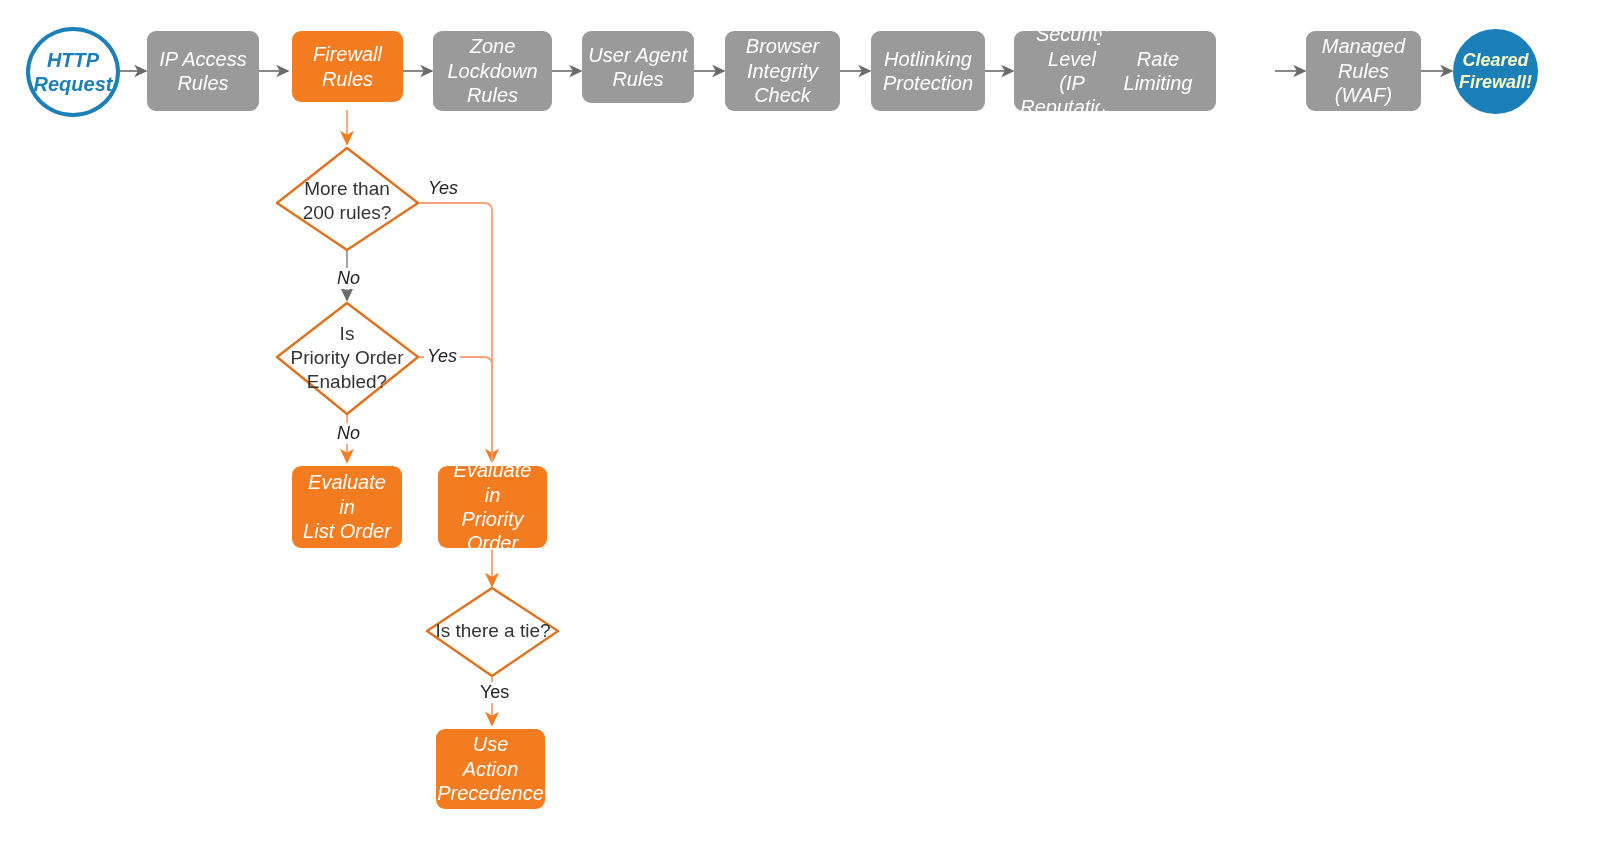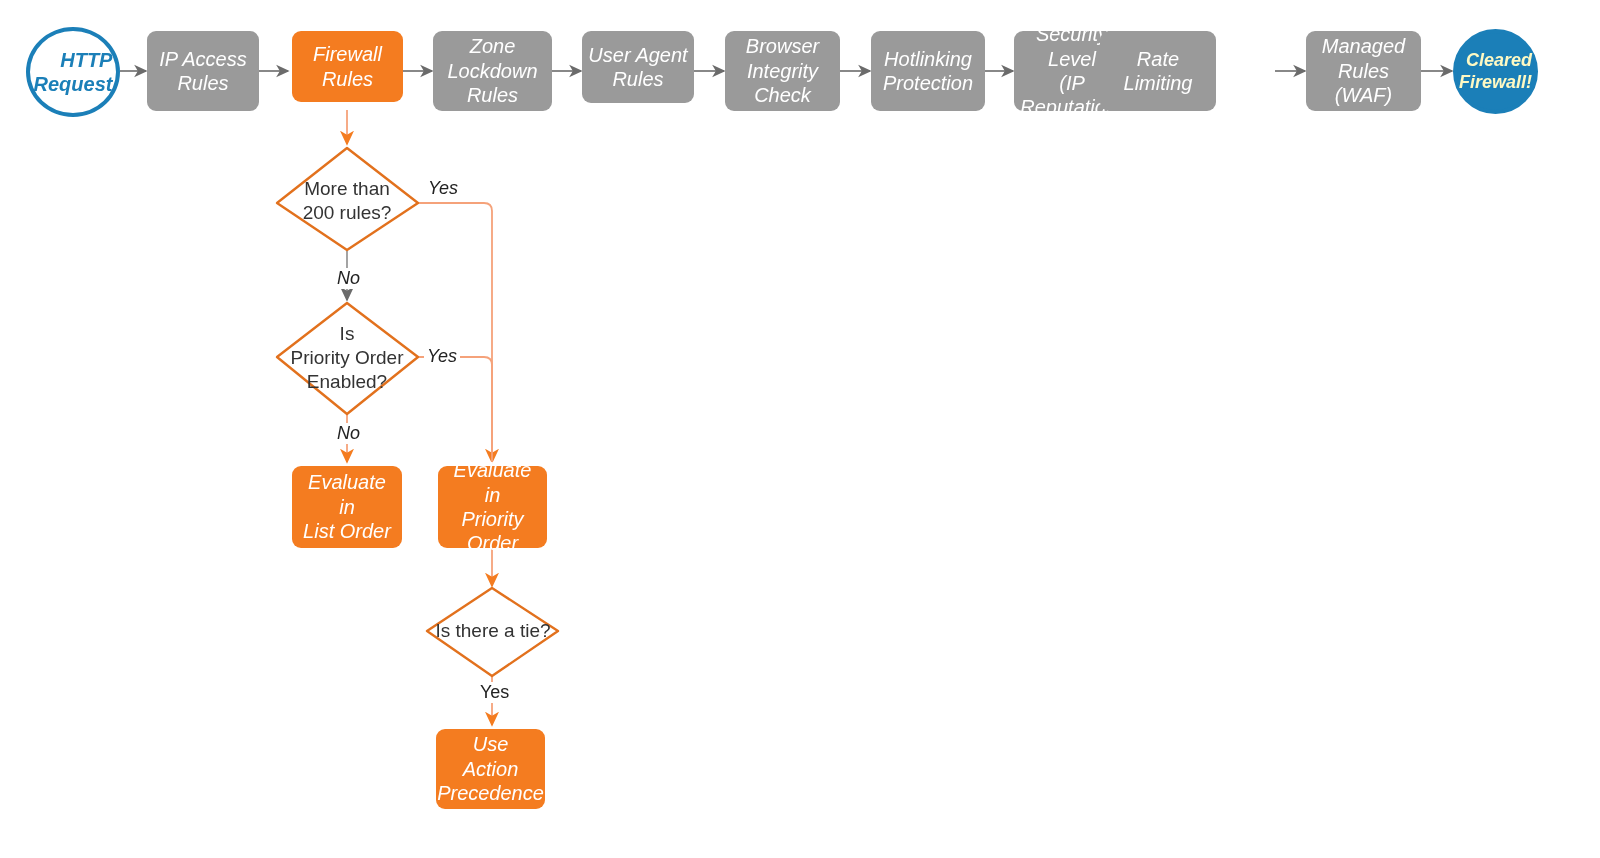--- a/index.html
+++ b/index.html
@@ -8,21 +8,21 @@
   #canvas{position:absolute;left:0;top:0;width:1600px;height:858px;}
   svg.layer{position:absolute;left:0;top:0;width:1600px;height:858px;pointer-events:none;}
 
   .node{position:absolute;box-sizing:border-box;display:flex;align-items:center;
         justify-content:center;text-align:center;line-height:1.22;}
 
   .proc{background:#9a9a9a;border-radius:9px;color:#ffffff;font-style:italic;font-size:20px;}
   .proc.hot{background:#f47c20;}
 
   .term{border-radius:50%;background:#ffffff;border:4px solid #1b7fb8;color:#1b7fb8;
-        font-weight:bold;font-style:italic;font-size:20px;text-align:right;}
+        font-weight:bold;font-style:italic;font-size:20px;}
   .term.filled{background:#1b7fb8;border-color:#1b7fb8;color:#fef9c3;}
 
   .diamond-label{position:absolute;display:flex;align-items:center;justify-content:center;
        text-align:center;color:#333333;font-size:19px;line-height:1.25;box-sizing:border-box;}
 
   .edge-label{position:absolute;color:#222222;font-size:18px;font-style:italic;
        background:#ffffff;padding:0 3px;white-space:nowrap;}
   .edge-label.up{font-style:normal;}
 </style>
 </head>

